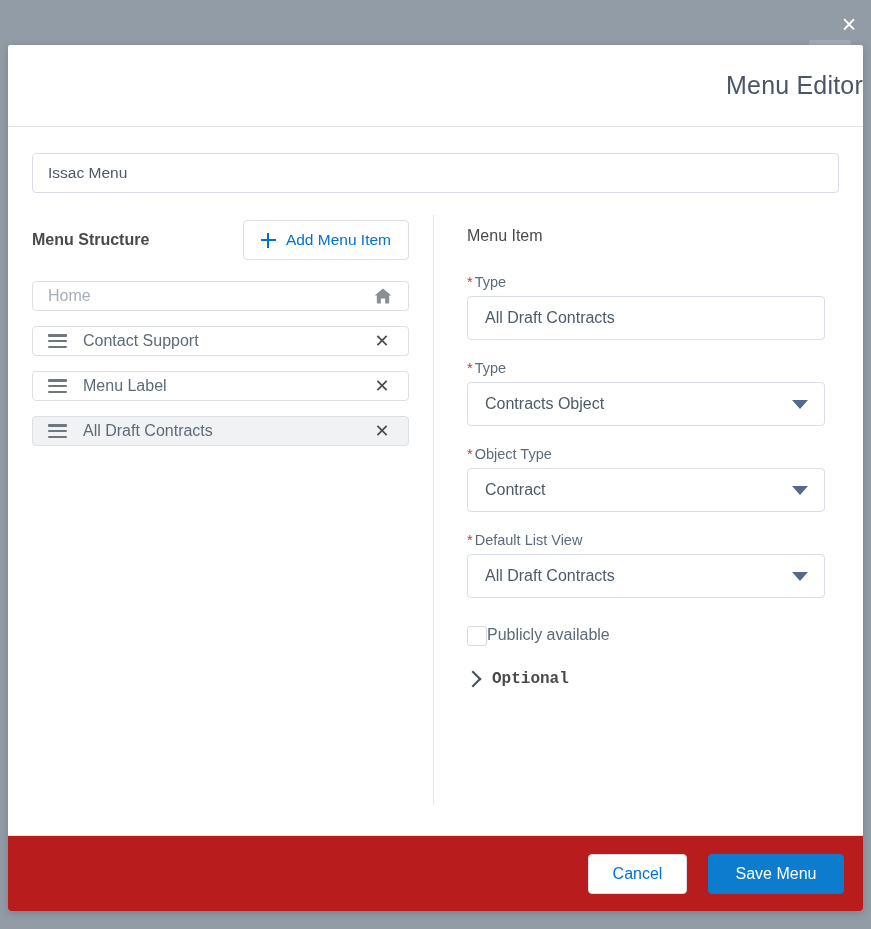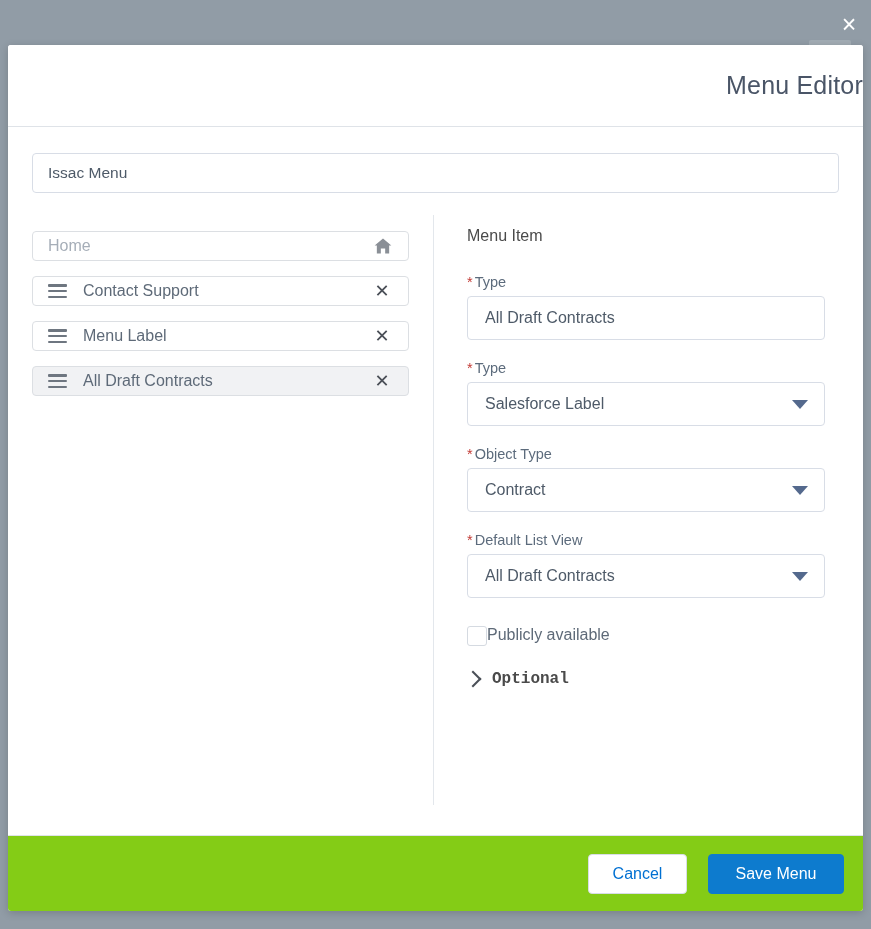--- a/index.html
+++ b/index.html
@@ -321,21 +321,21 @@
     font-size: 16px;
     font-weight: bold;
     color: #4a4a4a;
     font-family: Liberation Mono, monospace;
   }
 
   
   #modal-footer {
     flex: 0 0 76px;
     height: 76px;
-    background: #84cc16;
+    background: #b91c1c;
     border-top: 1px solid #dfe3e8;
     display: flex;
     align-items: center;
     justify-content: flex-end;
     padding-right: 19px;
     gap: 21px;
   }
   .btn {
     height: 40px;
     border-radius: 4px;
@@ -379,20 +379,27 @@
     <div id="modal-body">
 
       <div id="menu-name-block">
         <input class="text-input" type="text" value="Issac Menu" placeholder="Enter menu name" style="">
       </div>
 
       <div id="panes">
 
         <div id="left-pane">
 
+          <div id="structure-row">
+            <div id="structure-title">Menu Structure</div>
+            <button id="add-menu-item-btn">
+              <span class="plus-icon"></span>
+              <span>Add Menu Item</span>
+            </button>
+          </div>
 
           <div id="menu-list">
 
             <div class="menu-row">
               <span class="menu-row-label placeholder">Home</span>
               <span class="home-icon">
                 <svg viewBox="0 0 24 24" width="20" height="20" fill="#8a8f96" aria-hidden="true">
                   <path d="M12 3 L22 11.5 L19.4 11.5 L19.4 21 L14.6 21 L14.6 15 L9.4 15 L9.4 21 L4.6 21 L4.6 11.5 L2 11.5 Z"></path>
                 </svg>
               </span>
@@ -440,21 +447,21 @@
               <span class="req">*</span><span>Type</span>
             </label>
             <input class="text-input name-input" type="text" value="All Draft Contracts" placeholder="Enter name" style="">
           </div>
 
           <div class="form-group">
             <label class="field-label">
               <span class="req">*</span><span>Type</span>
             </label>
             <div class="select-wrap">
-              <div class="select-box">Salesforce Label</div>
+              <div class="select-box">Contracts Object</div>
               <span class="caret"></span>
             </div>
           </div>
 
           <div class="form-group">
             <label class="field-label">
               <span class="req">*</span><span>Object Type</span>
             </label>
             <div class="select-wrap">
               <div class="select-box">Contract</div>

